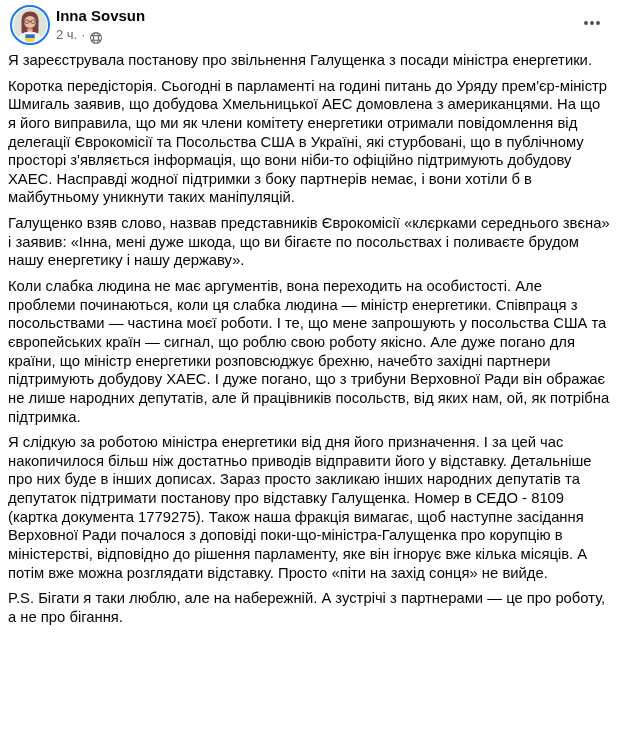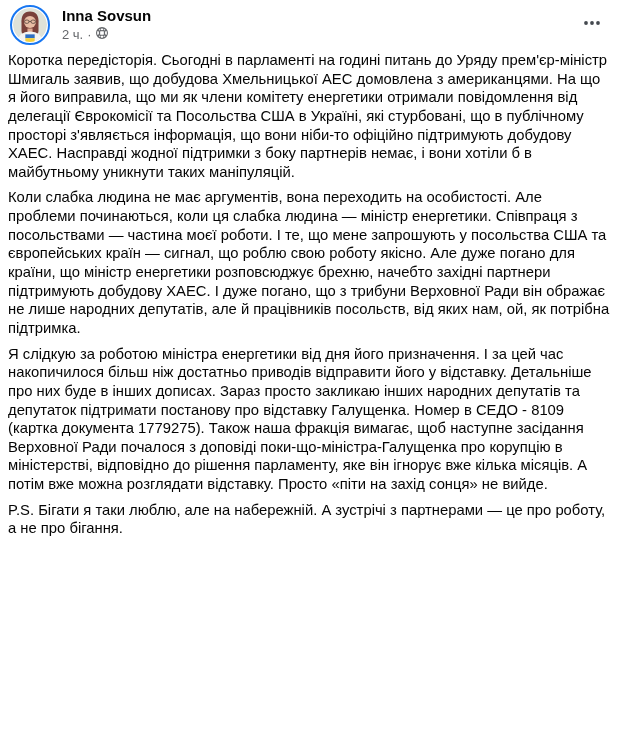--- a/index.html
+++ b/index.html
@@ -32,36 +32,36 @@
     flex: 0 0 auto;
     background: #fff;
   }
   .avatar-wrap svg {
     display: block;
     width: 34px;
     height: 34px;
     border-radius: 50%;
   }
   .header-meta {
-    margin-left: 12px;
+    margin-left: 6px;
     flex: 1 1 auto;
     min-width: 0;
   }
   .author-name {
     font-size: 15px;
     font-weight: 700;
     color: #050505;
     line-height: 19px;
     margin-top: 1px;
     cursor: pointer;
     display: inline-block;
   }
   .meta-row {
     display: flex;
-    align-items: flex-start;
+    align-items: flex-end;
     gap: 4px;
     font-size: 13px;
     color: #65676B;
     line-height: 17px;
     margin-top: 1px;
   }
   .timestamp { cursor: pointer; }
   .dot-sep { color: #65676B; }
   .globe { width: 12px; height: 12px; display: inline-block; }
   .more-btn {
@@ -136,19 +136,21 @@
       <svg width="20" height="20" viewBox="0 0 20 20">
         <circle cx="4" cy="10" r="1.9" fill="#44494f"></circle>
         <circle cx="10" cy="10" r="1.9" fill="#44494f"></circle>
         <circle cx="16" cy="10" r="1.9" fill="#44494f"></circle>
       </svg>
     </button>
 
   </div>
 
   <div class="post-body">
+    <p>Я зареєструвала постанову про звільнення Галущенка з посади міністра енергетики.</p>
     <p>Коротка передісторія. Сьогодні в парламенті на годині питань до Уряду прем'єр-міністр Шмигаль заявив, що добудова Хмельницької АЕС домовлена з американцями. На що я його виправила, що ми як члени комітету енергетики отримали повідомлення від делегації Єврокомісії та Посольства США в Україні, які стурбовані, що в публічному просторі з'являється інформація, що вони ніби-то офіційно підтримують добудову ХАЕС. Насправді жодної підтримки з боку партнерів немає, і вони хотіли б в майбутньому уникнути таких маніпуляцій.</p>
+    <p>Галущенко взяв слово, назвав представників Єврокомісії «клєрками середнього звєна» і заявив: «Інна, мені дуже шкода, що ви бігаєте по посольствах і поливаєте брудом нашу енергетику і нашу державу».</p>
     <p>Коли слабка людина не має аргументів, вона переходить на особистості. Але проблеми починаються, коли ця слабка людина — міністр енергетики. Співпраця з посольствами — частина моєї роботи. І те, що мене запрошують у посольства США та європейських країн — сигнал, що роблю свою роботу якісно. Але дуже погано для країни, що міністр енергетики розповсюджує брехню, начебто західні партнери підтримують добудову ХАЕС. І дуже погано, що з трибуни Верховної Ради він ображає не лише народних депутатів, але й працівників посольств, від яких нам, ой, як потрібна підтримка.</p>
     <p>Я слідкую за роботою міністра енергетики від дня його призначення. І за цей час накопичилося більш ніж достатньо приводів відправити його у відставку. Детальніше про них буде в інших дописах. Зараз просто закликаю інших народних депутатів та депутаток підтримати постанову про відставку Галущенка. Номер в СЕДО - 8109 (картка документа 1779275). Також наша фракція вимагає, щоб наступне засідання Верховної Ради почалося з доповіді поки-що-міністра-Галущенка про корупцію в міністерстві, відповідно до рішення парламенту, яке він ігнорує вже кілька місяців. А потім вже можна розглядати відставку. Просто «піти на захід сонця» не вийде.</p>
     <p>P.S. Бігати я таки люблю, але на набережній. А зустрічі з партнерами — це про роботу, а не про бігання.</p>
   </div>
 
 </div>
 
 </body></html>

